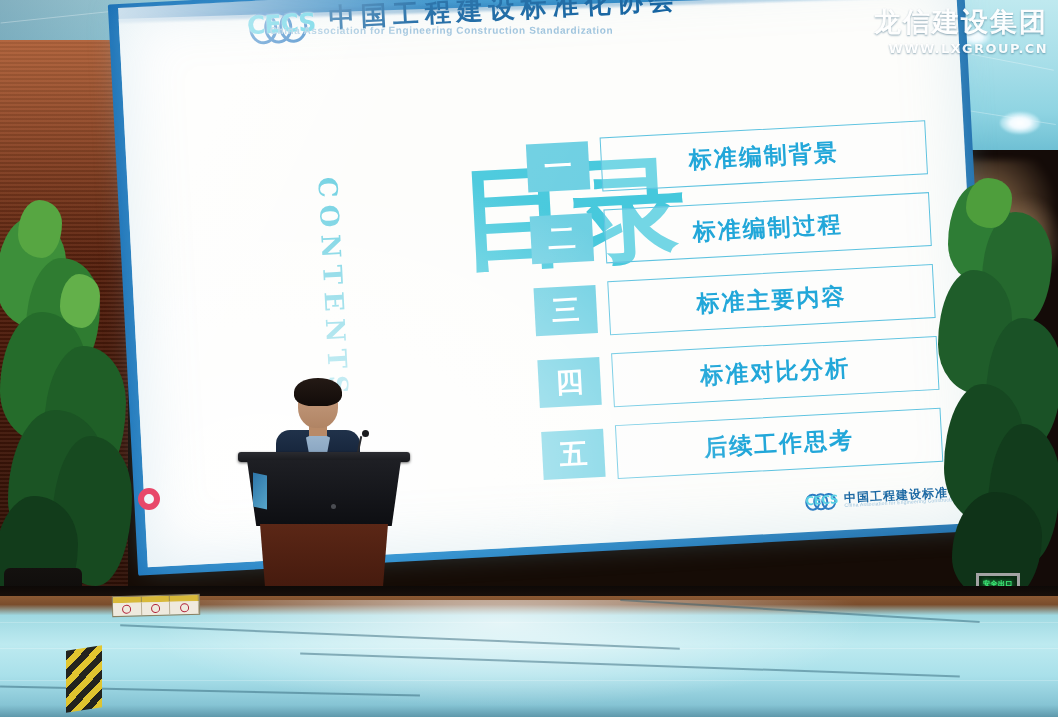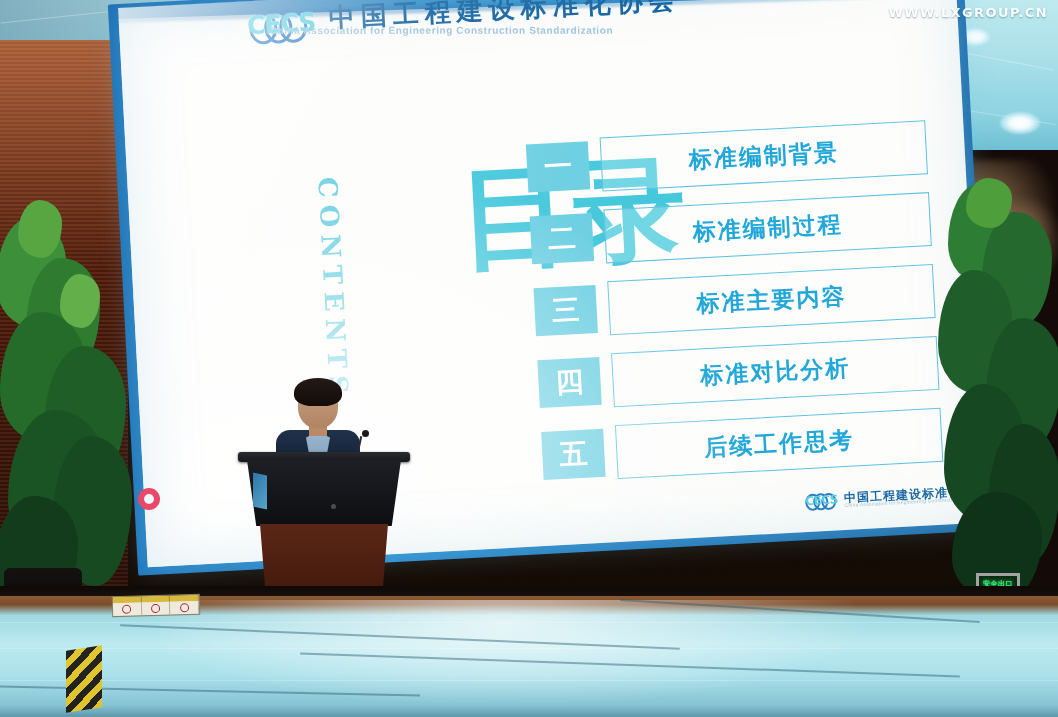--- a/index.html
+++ b/index.html
@@ -359,16 +359,17 @@
           </div>
         <div class="safety-ic">
             <span class="sdot"></span>
           </div>
       </div>
     </div>
 
   </div>
 
   <div class="wm">
+    <div class="wm-cn">龙信建设集团</div>
     <div class="wm-url">WWW.LXGROUP.CN</div>
   </div>
 
 </div>
 
 </body></html>

